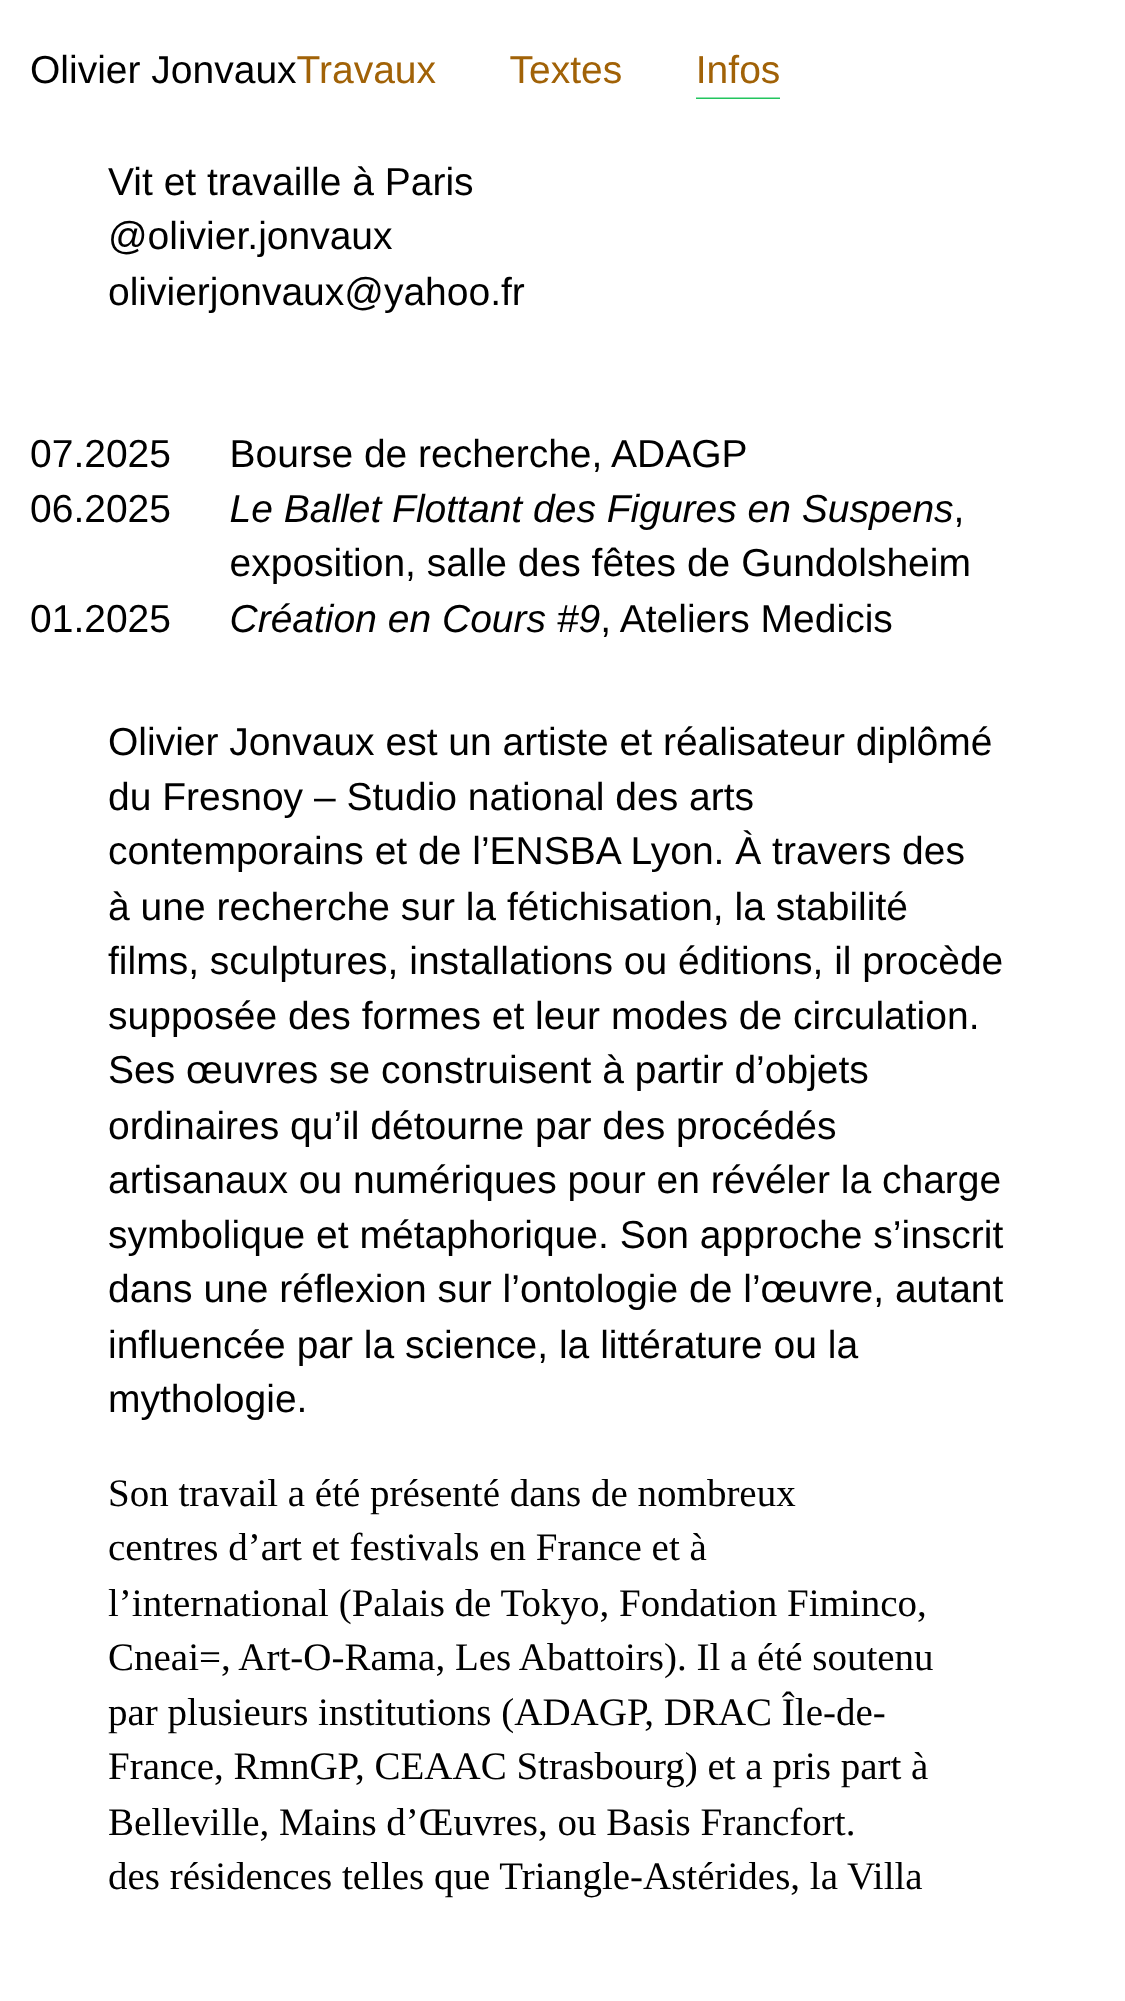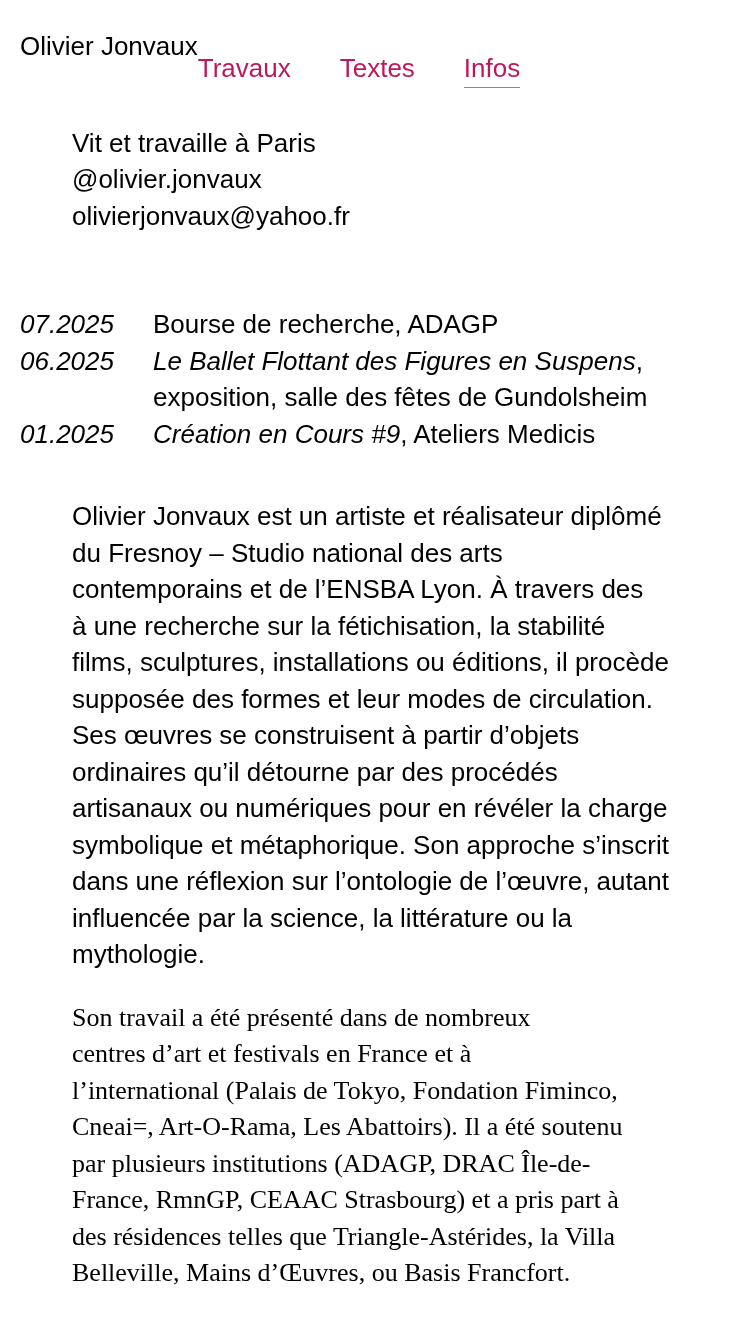--- a/index.html
+++ b/index.html
@@ -30,26 +30,25 @@
   }
   .site-title {
     white-space: nowrap;
     cursor: pointer;
   }
   nav {
     display: flex;
     gap: 49px;
   }
   nav a {
-    color: #be185d;
+    color: #a16207;
     text-decoration: none;
     display: inline-block;
     cursor: pointer;
     white-space: nowrap;
-    margin-top: 22px;
   }
   nav a.active {
     border-bottom: 1px solid #22c55e;
   }
   
   .contact {
     margin: 37px 22px 0 72px;
   }
   .contact div {
     white-space: nowrap;
@@ -57,21 +56,20 @@
   
   .events {
     margin: 72px 20px 0 20px;
   }
   .event-row {
     display: grid;
     grid-template-columns: 133px 1fr;
   }
   .event-date {
     white-space: nowrap;
-    font-style: italic;
   }
   .event-desc .evline {
     display: block;
     white-space: nowrap;
   }
   .italic {
     font-style: italic;
   }
   
   .bio {
@@ -147,18 +145,18 @@
         <span class="line">influencée par la science, la littérature ou la</span>
         <span class="line">mythologie.</span>
       </p>
       <p>
         <span class="line">Son travail a été présenté dans de nombreux</span>
         <span class="line">centres d’art et festivals en France et à</span>
         <span class="line">l’international (Palais de Tokyo, Fondation Fiminco,</span>
         <span class="line">Cneai=, Art-O-Rama, Les Abattoirs). Il a été soutenu</span>
         <span class="line">par plusieurs institutions (ADAGP, DRAC Île-de-</span>
         <span class="line">France, RmnGP, CEAAC Strasbourg) et a pris part à</span>
+        <span class="line">Belleville, Mains d’Œuvres, ou Basis Francfort.</span>
         <span class="line">des résidences telles que Triangle-Astérides, la Villa</span>
-        <span class="line">Belleville, Mains d’Œuvres, ou Basis Francfort.</span>
       </p>
     </section>
 
 </div>
 
 </body></html>

